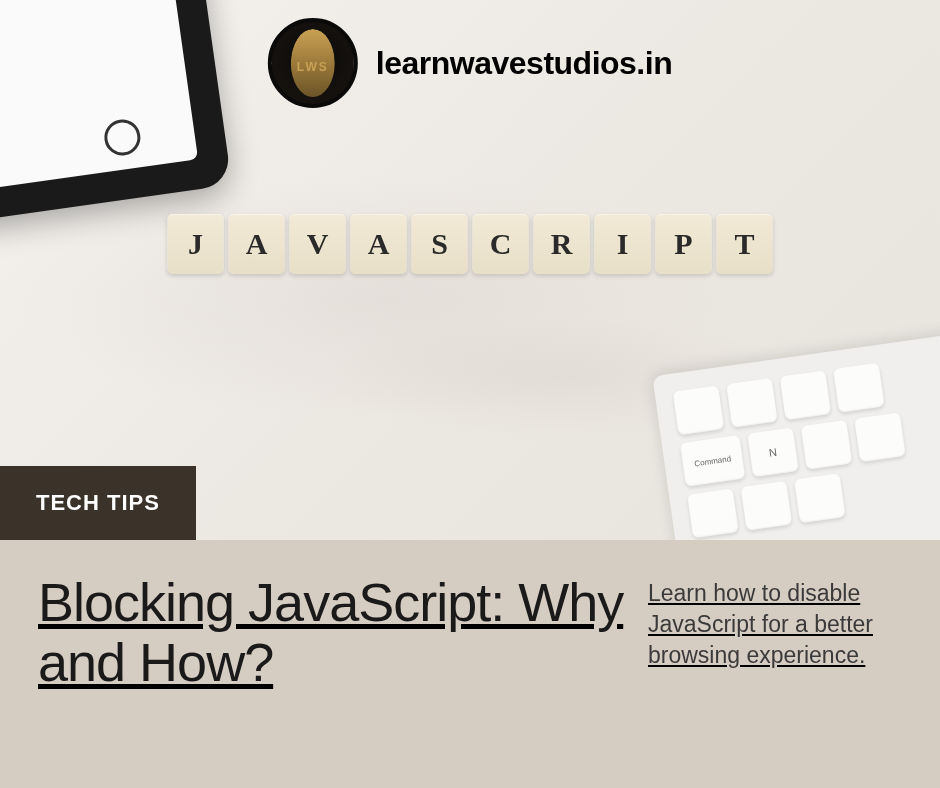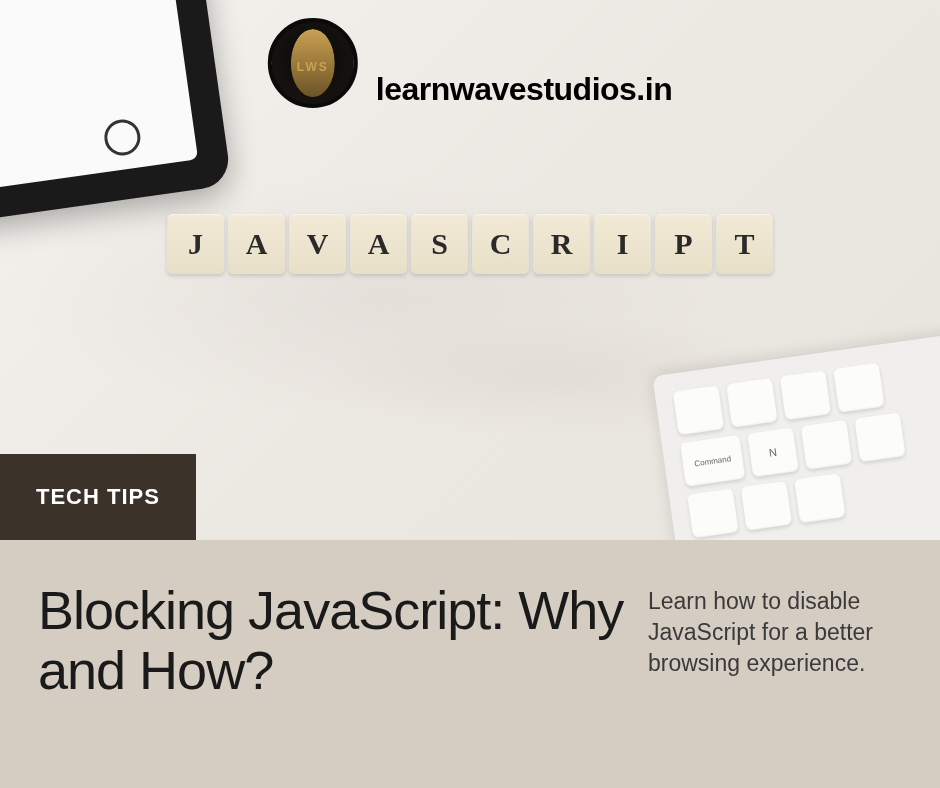--- a/index.html
+++ b/index.html
@@ -84,21 +84,21 @@
       justify-content: center;
       font-size: 11px;
       color: #666;
     }
     .header-brand {
       position: absolute;
       top: 18px;
       left: 50%;
       transform: translateX(-50%);
       display: flex;
-      align-items: flex-end;
+      align-items: center;
       gap: 18px;
       z-index: 5;
     }
     .brand-logo {
       width: 90px;
       height: 90px;
       border-radius: 50%;
       background: radial-gradient(circle at 50% 45%, #0a0a0a 0%, #1a1510 100%);
       border: 4px solid #0a0a0a;
       display: flex;
@@ -152,32 +152,33 @@
       color: #2a2a2a;
       font-family: Georgia, serif;
       box-shadow: 0 2px 4px rgba(0,0,0,0.15), inset 0 1px 1px rgba(255,255,255,0.5);
     }
     .category-badge {
       position: absolute;
       bottom: 0;
       left: 0;
       background: #3b322a;
       color: #fff;
-      padding: 30px 36px;
+      padding: 24px 36px;
       font-size: 22px;
       font-weight: 800;
       letter-spacing: 1px;
     }
     .content-section {
       width: 100%;
       height: 248px;
       background: #d6cdc2;
-      padding: 40px 38px;
+      padding: 32px 38px;
       display: flex;
       gap: 20px;
+      text-decoration: underline;
     }
     .article-title {
       font-size: 54px;
       font-weight: 400;
       color: #1a1a1a;
       line-height: 1.12;
       letter-spacing: -1px;
       flex: 0 0 590px;
     }
     .article-subtitle {

